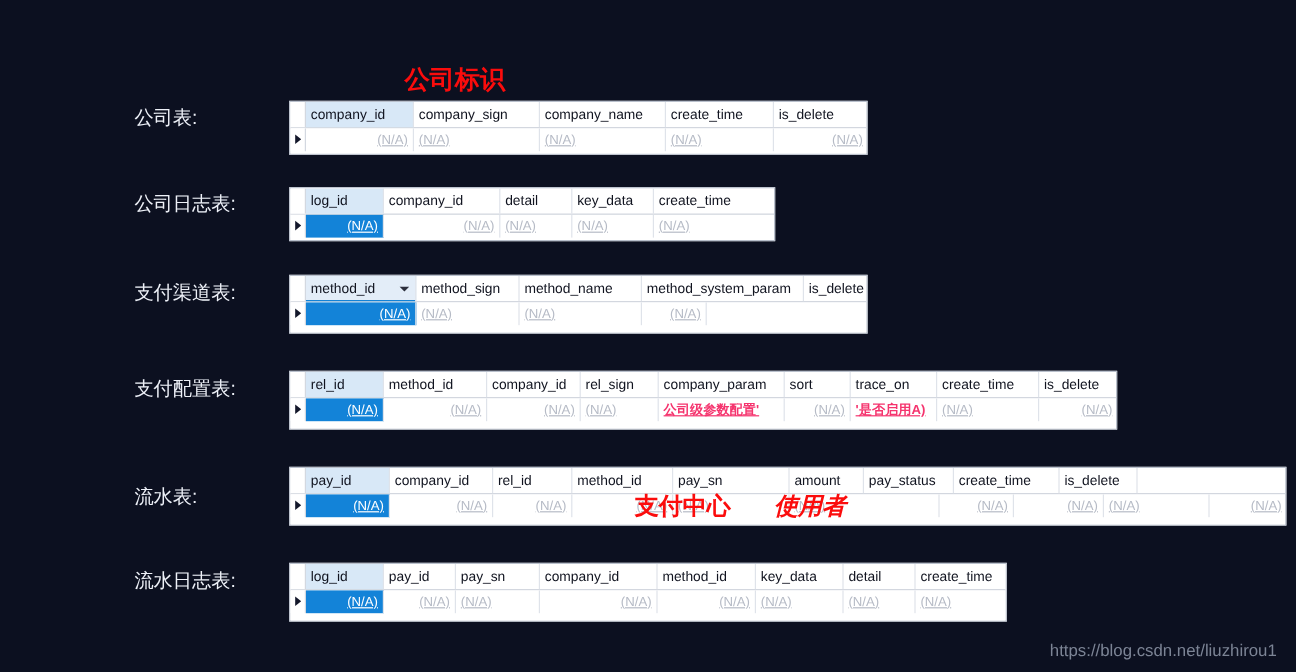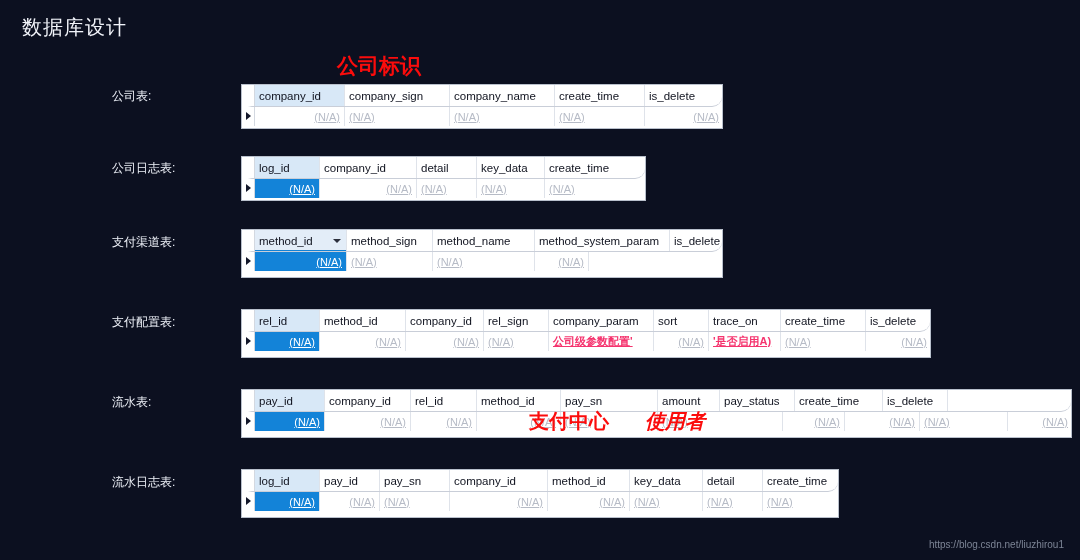--- a/index.html
+++ b/index.html
@@ -15,41 +15,41 @@
   
   .slide-title{
     position:absolute;left:22px;top:14px;
     color:#f2f4fa;font-size:20px;letter-spacing:1px;
     white-space:nowrap;
   }
 
   
   .row-label{
     position:absolute;
-    color:#eef1f8;font-size:12px;white-space:nowrap;
+    color:#eef1f8;font-size:16px;white-space:nowrap;
     text-align:right;
   }
 
   
   .annot{
     position:absolute;color:#fb0c0c;white-space:nowrap;
     font-weight:bold;
   }
   .annot.big{font-size:21px;}
   .annot.mid{font-size:20px;}
 
   
   .grid{
     position:absolute;
     background:#ffffff;
     border:1px solid #b9c0cc;
     box-sizing:border-box;
     overflow:hidden;
   }
-  .grid-row{display:flex;box-sizing:border-box;border-radius:10px;}
+  .grid-row{display:flex;box-sizing:border-box;}
   .grid-head{height:22px;background:#ffffff;border-bottom:1px solid #c9ced8;}
   .grid-body{height:19px;background:#ffffff;}
   .grid-pad{height:100%;background:#ffffff;}
 
   .rowhdr{
     width:13px;min-width:13px;
     border-right:1px solid #d3d8e0;
     box-sizing:border-box;
     background:#ffffff;
     position:relative;
@@ -99,36 +99,35 @@
   .grid-body .cell.sel{
     background:#1383d8;color:#ffffff;
   }
   .grid-body .cell.redtxt{
     color:#f5346e;font-weight:bold;justify-content:flex-start;
   }
 
   
   .watermark{
     position:absolute;right:16px;bottom:10px;
-    color:#7c8495;font-size:10px;white-space:nowrap;
+    color:#7c8495;font-size:14px;white-space:nowrap;
   }
 </style>
 </head>
 <body>
 
 <div class="slide">
 
-  <div class="slide-title">数据库设计</div>
 
   <div id="labels-host">
       <div class="row-label" style="left: 112px; top: 88px;">公司表:</div>
       <div class="row-label" style="left: 112px; top: 160px;">公司日志表:</div>
       <div class="row-label" style="left: 112px; top: 234px;">支付渠道表:</div>
       <div class="row-label" style="left: 112px; top: 314px;">支付配置表:</div>
-      <div class="row-label" style="left: 112px; top: 394px;">流水表:</div>
+      <div class="row-label" style="left: 112px; top: 404px;">流水表:</div>
       <div class="row-label" style="left: 112px; top: 474px;">流水日志表:</div>
     </div>
   <div id="grids-host">
       <div class="grid" style="left: 241px; top: 84px; width: 482px; height: 45px;">
         <div class="grid-row grid-head">
           <div class="rowhdr hdr"></div>
           <div class="cell keyhl" style="width: 90px; min-width: 90px;">
             <span>company_id</span>
           </div>
           <div class="cell" style="width: 105px; min-width: 105px;">

